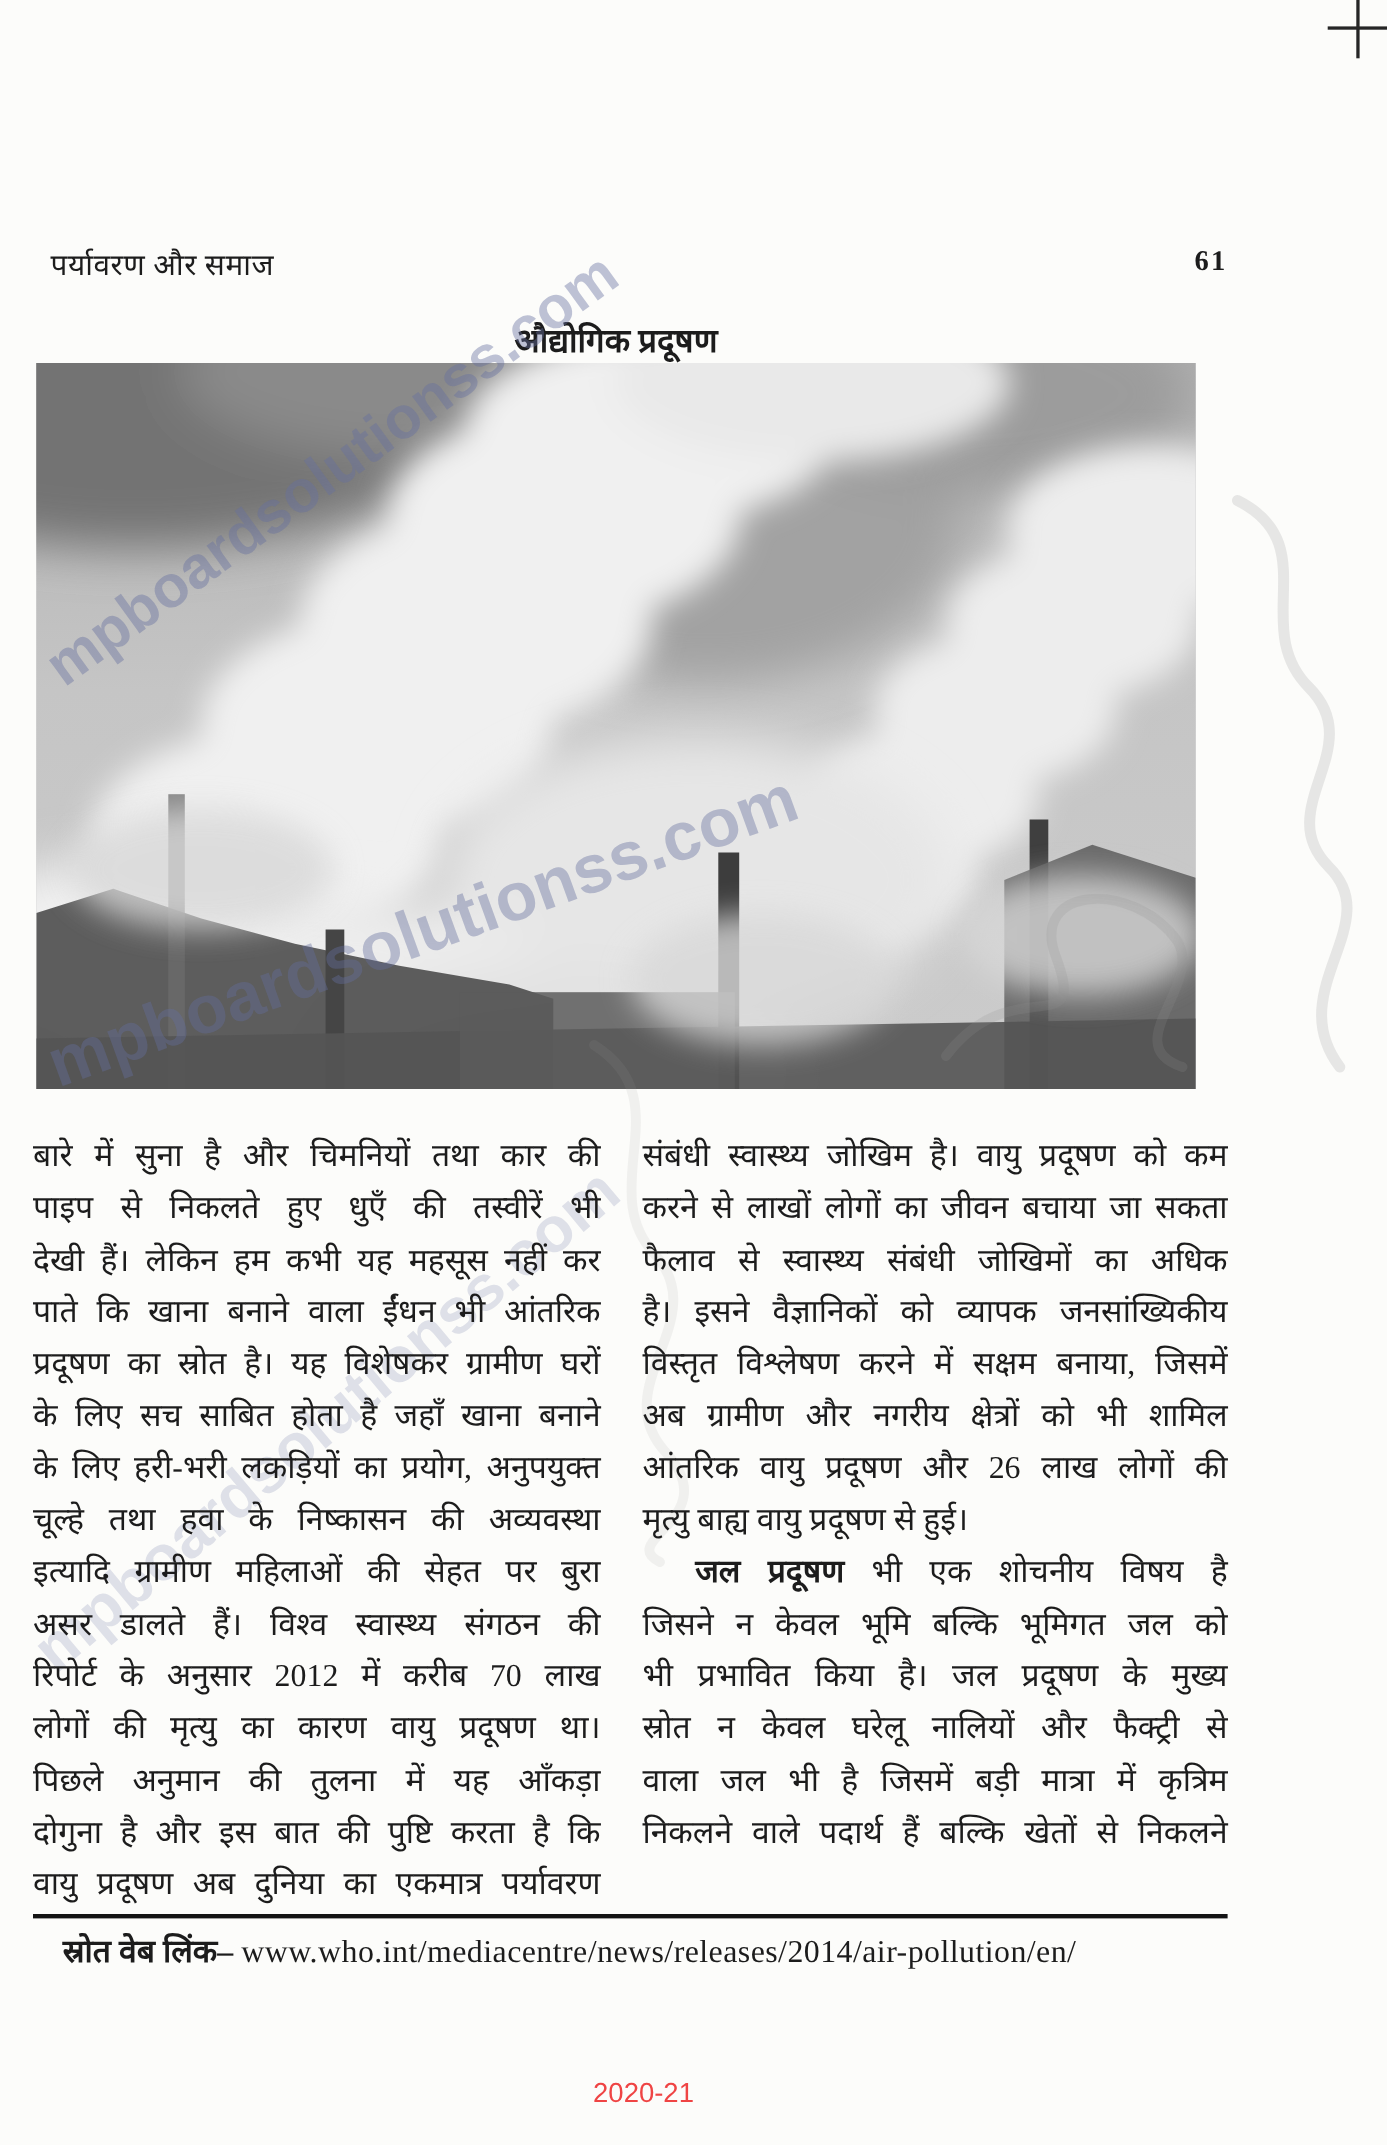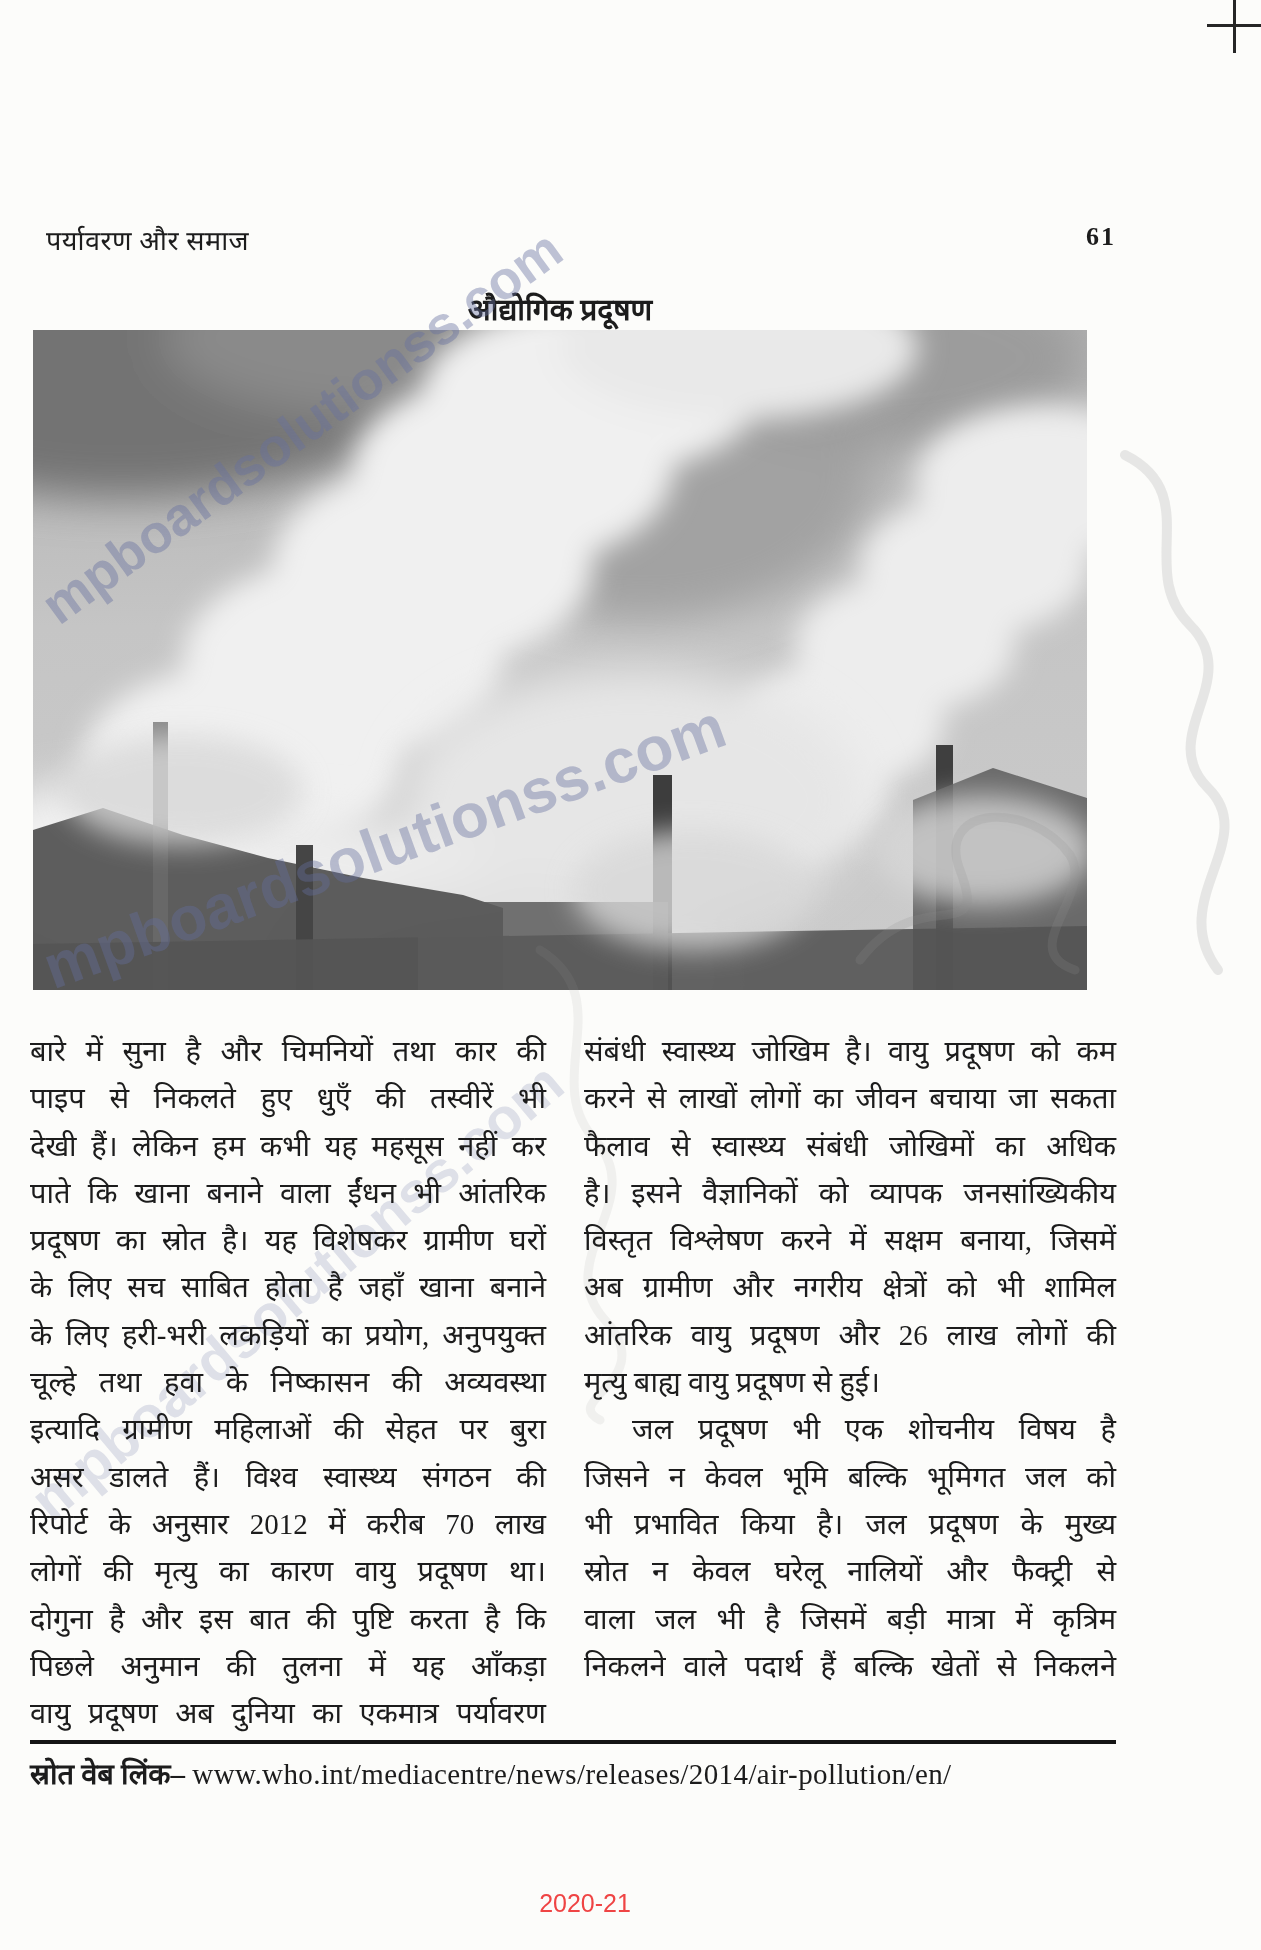--- a/index.html
+++ b/index.html
@@ -21,25 +21,25 @@
   
   .photo{position:absolute;left:33px;top:330px;width:1054px;height:660px;background:#c8c8c8;}
   .photo svg{display:block;width:100%;height:100%;}
   
   .col{position:absolute;top:1028px;font-size:29px;line-height:47.3px;}
   #col-left{left:30px;width:516px;}
   #col-right{left:584px;width:532px;}
   .line{text-align:justify;text-align-last:justify;text-justify:inter-word;height:47.3px;overflow:visible;}
   .line.noj{text-align:right;text-align-last:left;}
   .line .ind{display:inline-block;width:48px;}
-  .line b{font-weight:normal;}
+  .line b{font-weight:bold;}
   
   .rule{position:absolute;left:30px;top:1740px;width:1086px;height:4px;background:#141414;}
   .source{position:absolute;left:30px;top:1753px;font-size:29px;white-space:nowrap;}
-  .source .lbl{font-weight:bold;}
+  .source .lbl{font-weight:bold;margin-left:27px;}
   .source .url{letter-spacing:.4px;}
   .year{position:absolute;left:0;top:1889px;width:1170px;text-align:center;font-size:25px;
     font-family:"Liberation Sans","DejaVu Sans",sans-serif;color:#ef4444;}
   
   .wm{position:absolute;font-family:"Liberation Sans","DejaVu Sans",sans-serif;font-weight:bold;
     white-space:nowrap;pointer-events:none;transform-origin:left bottom;}
   .wm1{left:66px;top:574px;font-size:54px;color:rgba(103,113,160,.42);transform:rotate(-36deg);}
   .wm2{left:58px;top:932px;font-size:62px;color:rgba(100,110,158,.40);transform:rotate(-20deg);}
   .wm3{left:60px;top:1466px;font-size:58px;color:rgba(103,113,160,.20);transform:rotate(-40deg);}
   .scribble{position:absolute;pointer-events:none;}
@@ -143,22 +143,22 @@
     <div class="line">देखी हैं। लेकिन हम कभी यह महसूस नहीं कर</div>
     <div class="line">पाते कि खाना बनाने वाला ईंधन भी आंतरिक</div>
     <div class="line">प्रदूषण का स्रोत है। यह विशेषकर ग्रामीण घरों</div>
     <div class="line">के लिए सच साबित होता है जहाँ खाना बनाने</div>
     <div class="line">के लिए हरी-भरी लकड़ियों का प्रयोग, अनुपयुक्त</div>
     <div class="line">चूल्हे तथा हवा के निष्कासन की अव्यवस्था</div>
     <div class="line">इत्यादि ग्रामीण महिलाओं की सेहत पर बुरा</div>
     <div class="line">असर डालते हैं। विश्व स्वास्थ्य संगठन की</div>
     <div class="line">रिपोर्ट के अनुसार 2012 में करीब 70 लाख</div>
     <div class="line">लोगों की मृत्यु का कारण वायु प्रदूषण था।</div>
+    <div class="line">पिछले अनुमान की तुलना में यह आँकड़ा</div>
     <div class="line">दोगुना है और इस बात की पुष्टि करता है कि</div>
-    <div class="line">पिछले अनुमान की तुलना में यह आँकड़ा</div>
     <div class="line">वायु प्रदूषण अब दुनिया का एकमात्र पर्यावरण</div>
   </div>
 <div class="col" id="col-right">
     <div class="line">संबंधी स्वास्थ्य जोखिम है। वायु प्रदूषण को कम</div>
     <div class="line">करने से लाखों लोगों का जीवन बचाया जा सकता</div>
     <div class="line">फैलाव से स्वास्थ्य संबंधी जोखिमों का अधिक</div>
     <div class="line">है। इसने वैज्ञानिकों को व्यापक जनसांख्यिकीय</div>
     <div class="line">विस्तृत विश्लेषण करने में सक्षम बनाया, जिसमें</div>
     <div class="line">अब ग्रामीण और नगरीय क्षेत्रों को भी शामिल</div>
     <div class="line">आंतरिक वायु प्रदूषण और 26 लाख लोगों की</div>

